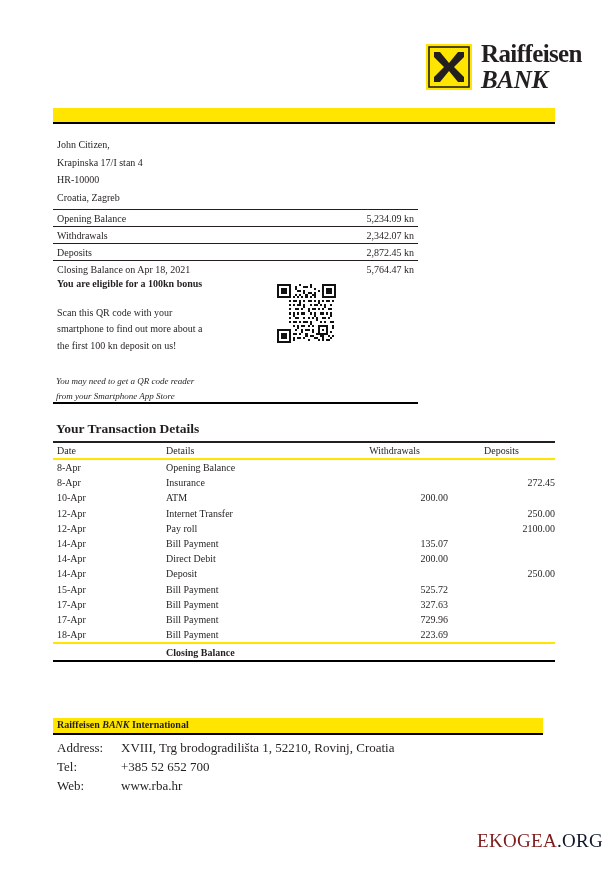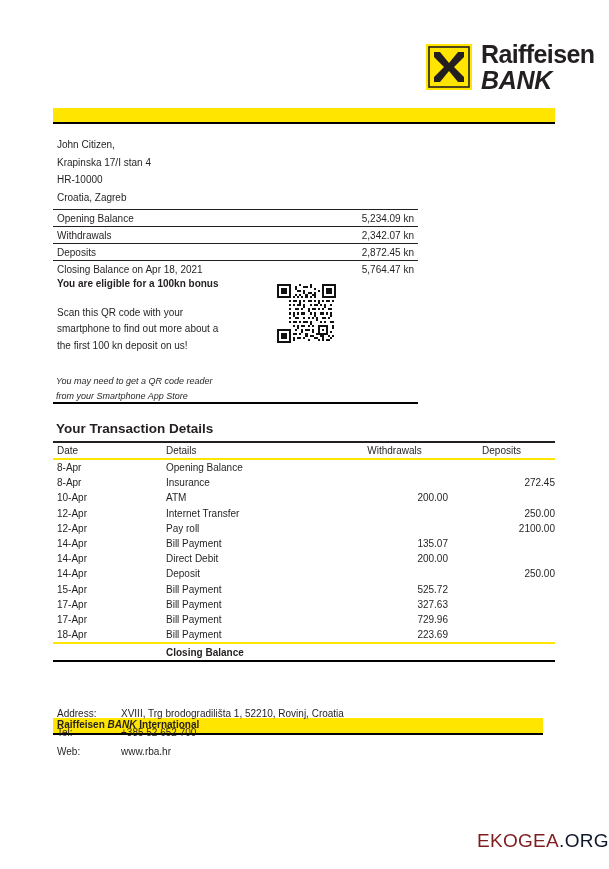--- a/index.html
+++ b/index.html
@@ -14,20 +14,21 @@
     color: #231f20;
     position: relative;
     overflow: hidden;
   }
 
   .page {
     position: absolute;
     left: 0; top: 0;
     width: 522px;
     height: 869px;
+    font-family: Liberation Serif, serif;
   }
 
   
   .logo-wrap {
     position: absolute;
     left: 426px;
     top: 42px;
     display: flex;
     align-items: center;
     gap: 9px;
@@ -221,22 +222,22 @@
     top: 719px;
     font-size: 10px;
     font-weight: bold;
     color: #231f20;
     white-space: nowrap;
   }
   .footer-title .it { font-style: italic; }
   .footer-rows {
     position: absolute;
     left: 57px;
-    top: 704px;
-    font-size: 10px;
+    top: 738px;
+    font-size: 13px;
     line-height: 19px;
   }
   .footer-row { display: flex; }
   .footer-key { width: 64px; flex: 0 0 auto; }
   .footer-val { white-space: nowrap; }
 
   
   .watermark {
     position: absolute;
     left: 477px;

